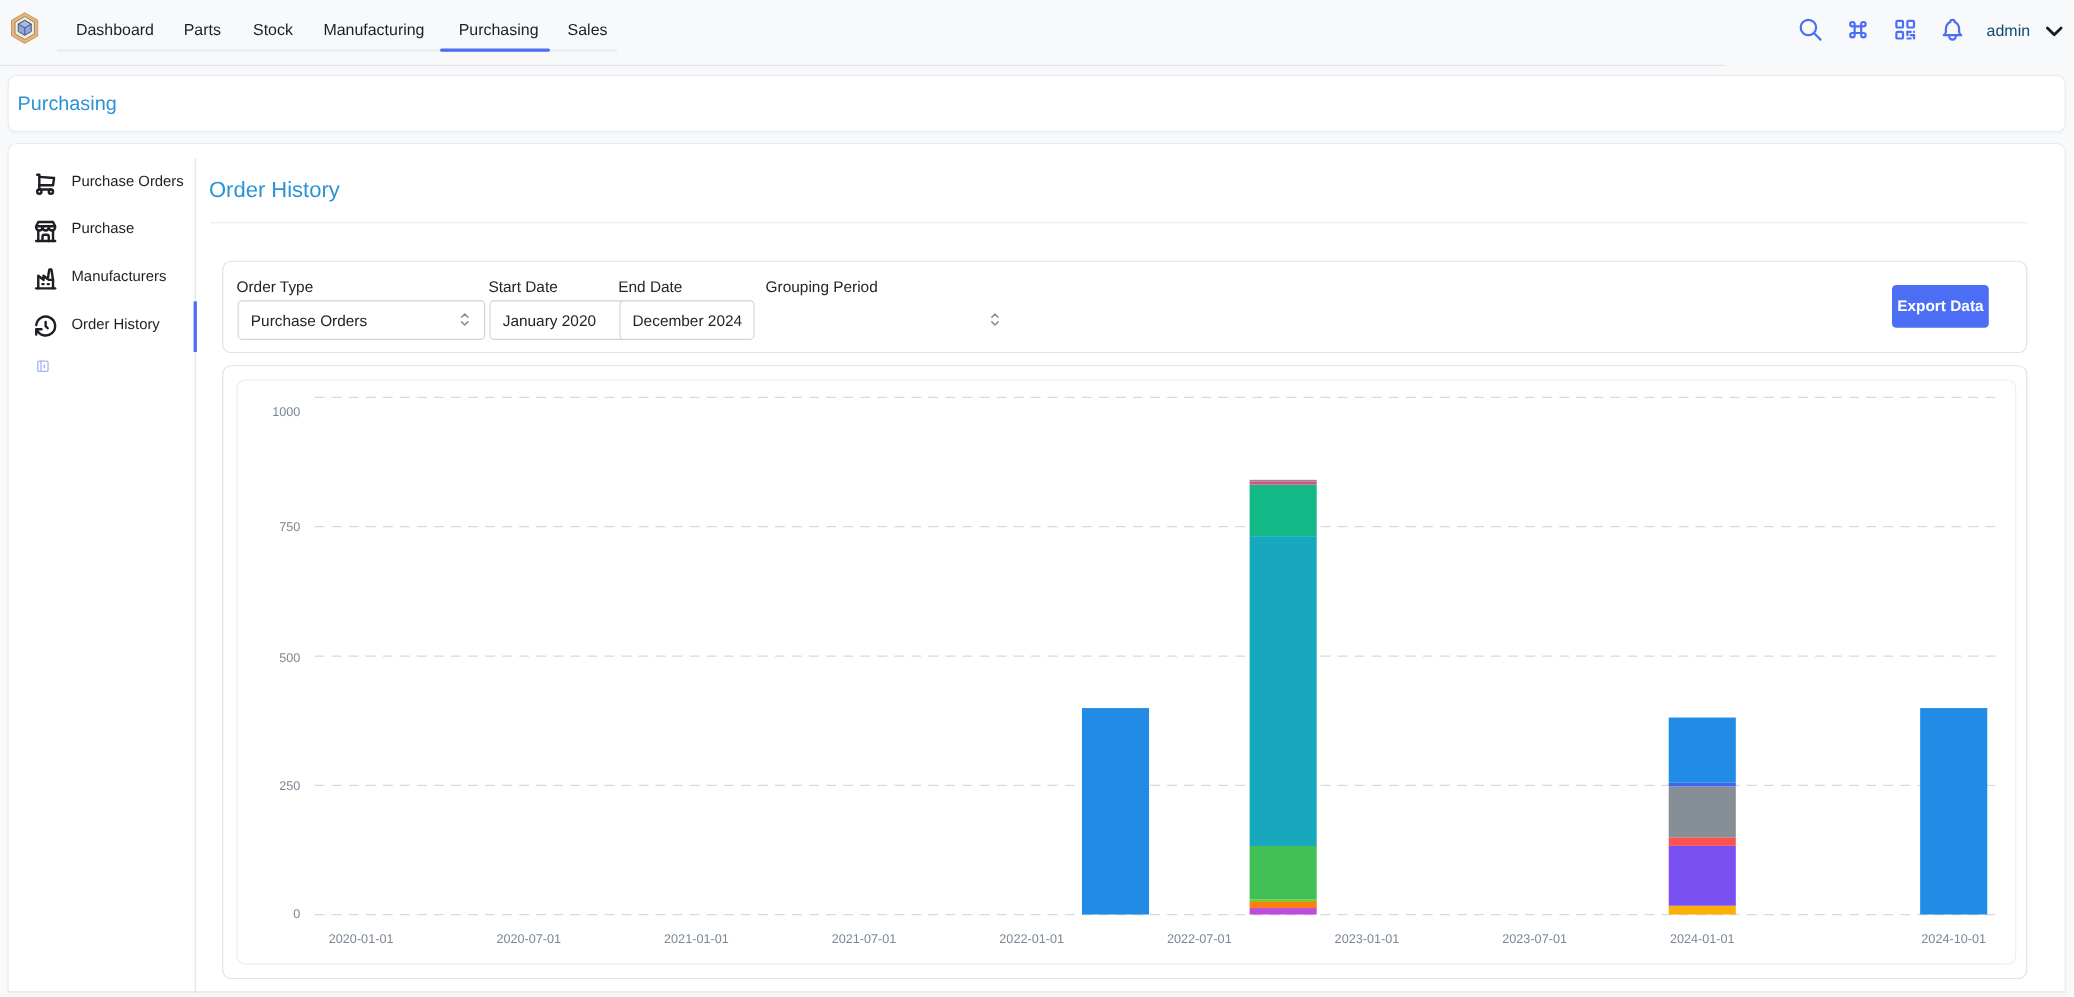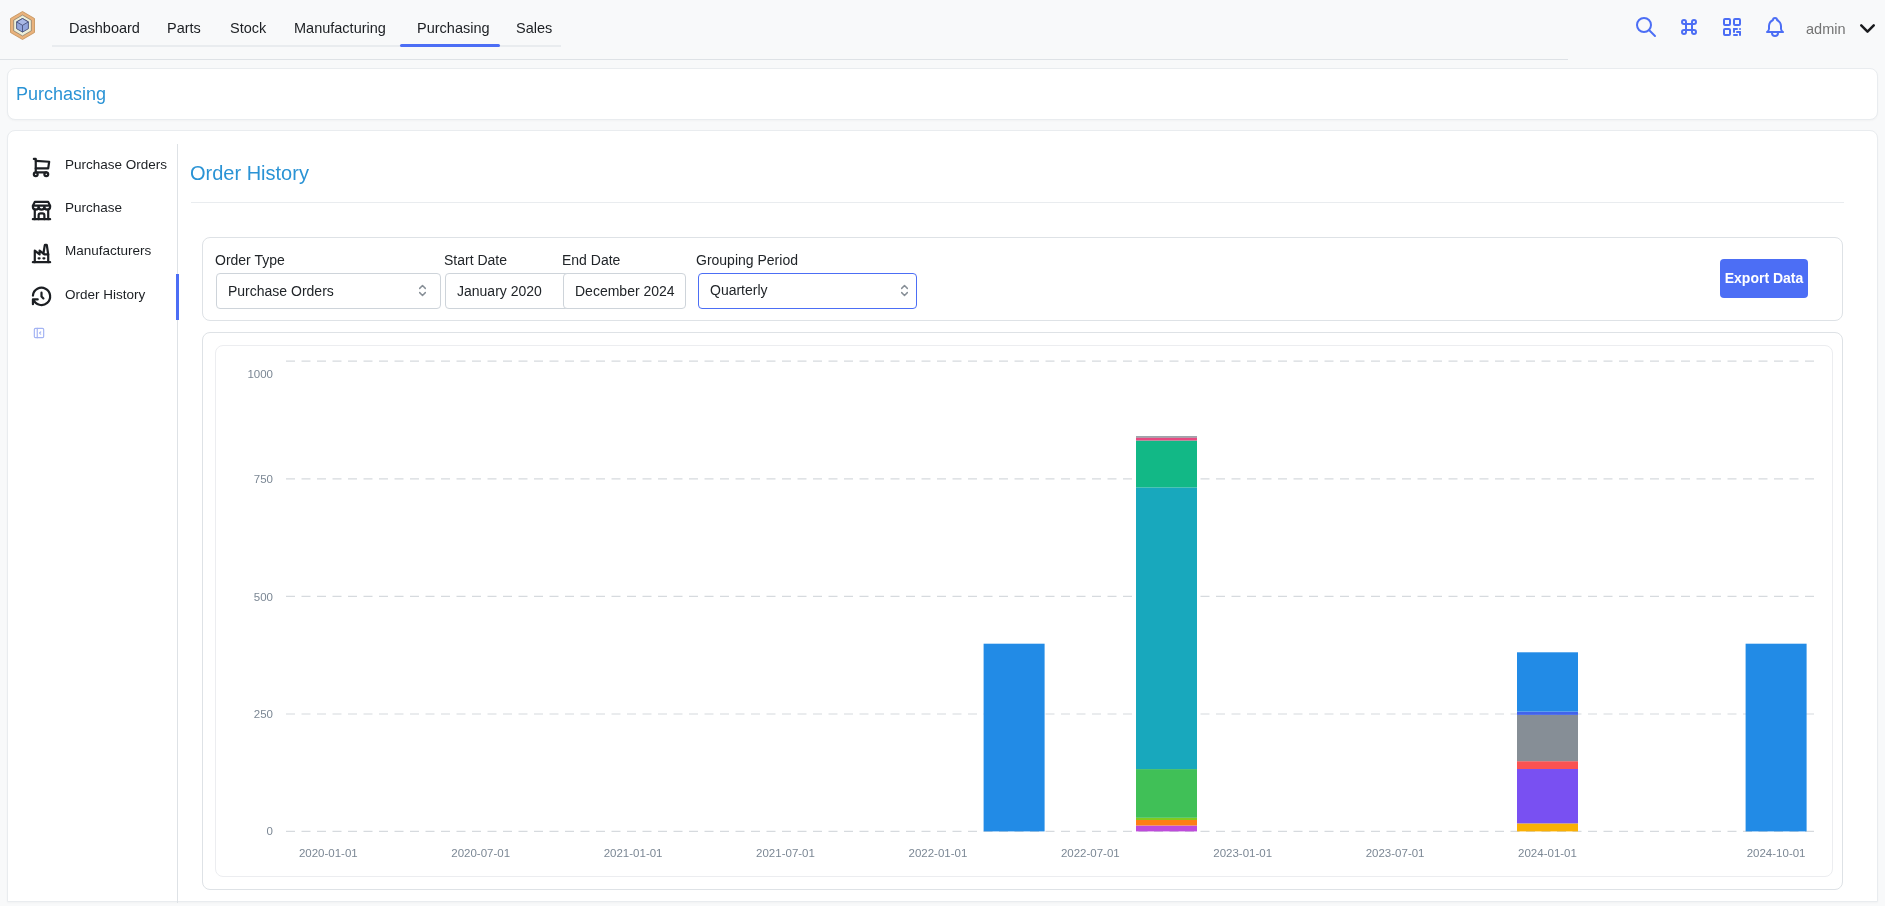--- a/index.html
+++ b/index.html
@@ -55,21 +55,21 @@
       <line x1="20" y1="14" x2="20" y2="14.01"></line>
       <line x1="14" y1="14" x2="14" y2="17"></line>
     <line x1="14" y1="20" x2="17" y2="20"></line>
       <line x1="17" y1="17" x2="20" y2="17"></line>
       <line x1="20" y1="17" x2="20" y2="20"></line>
   </svg>
   <svg class="hicon" style="left:1763px" viewBox="0 0 24 24" fill="none" stroke="currentColor" stroke-width="2" stroke-linecap="round" stroke-linejoin="round">
     <path d="M10 5a2 2 0 1 1 4 0a7 7 0 0 1 4 6v3a4 4 0 0 0 2 3h-16a4 4 0 0 0 2 -3v-3a7 7 0 0 1 4 -6"></path>
     <path d="M9 17v1a3 3 0 0 0 6 0v-1"></path>
   </svg>
-  <span class="abs" style="left:1806px;top:20.5px;font-size:14.5px;color:#737373">admin</span>
+  <span class="abs" style="left:1806px;top:20.5px;font-size:14.5px;color:#0c4a6e">admin</span>
   <svg class="abs" style="left:1854.5px;top:15.5px;width:25px;height:25px;color:#1a1b1e" viewBox="0 0 24 24" fill="none" stroke="currentColor" stroke-width="2.4" stroke-linecap="round" stroke-linejoin="round">
     <path d="M6 9l6 6l6 -6"></path>
   </svg>
 </div>
 
 <div class="card abs" style="left:7px;top:68px;width:1871px;height:52px;">
   <span class="abs" style="left:8px;top:15px;font-size:18px;color:#2a93d5">Purchasing</span>
 </div>
 
 <div class="card abs" style="left:7px;top:130px;width:1871px;height:772px;border-radius:8px 8px 0 0;">
@@ -124,21 +124,20 @@
   <span class="flabel" style="left:554px;top:120.5px">End Date</span>
   <span class="flabel" style="left:688px;top:120.5px">Grouping Period</span>
 
   <div class="finput" style="left:208px;top:142px;width:225px;padding-left:11px">Purchase Orders</div>
   <svg class="abs" style="left:406px;top:151px;width:17px;height:17px;color:#868e96" viewBox="0 0 24 24" fill="none" stroke="currentColor" stroke-width="2" stroke-linecap="round" stroke-linejoin="round">
     <path d="M8 9l4 -4l4 4"></path>
       <path d="M16 15l-4 4l-4 -4"></path>
   </svg>
   <div class="finput" style="left:437px;top:142px;width:125px;padding-left:11px">January 2020</div>
   <div class="finput" style="left:555px;top:142px;width:123px;padding-left:11px">December 2024</div>
-  <div class="finput" style="left:690px;top:142px;width:219px;padding-left:11px;border:1.5px solid #4c6ef5;line-height:33px">Quarterly</div>
   <svg class="abs" style="left:888px;top:151px;width:17px;height:17px;color:#868e96" viewBox="0 0 24 24" fill="none" stroke="currentColor" stroke-width="2" stroke-linecap="round" stroke-linejoin="round">
     <path d="M8 9l4 -4l4 4"></path>
       <path d="M16 15l-4 4l-4 -4"></path>
   </svg>
   <div class="abs" style="left:1712px;top:128px;width:88px;height:39px;background:#4c6ef5;border-radius:4px;color:#fff;font-size:14px;font-weight:600;text-align:center;line-height:39px">Export Data</div>
 
   <div class="abs" style="left:194px;top:201px;width:1641px;height:558px;background:#fff;border:1px solid #dee2e6;border-radius:8px;"></div>
 
   <div class="abs" style="left:207px;top:214px;width:1618px;height:532px;background:#fff;border:1px solid #ecedf0;border-radius:8px;"></div>
 

